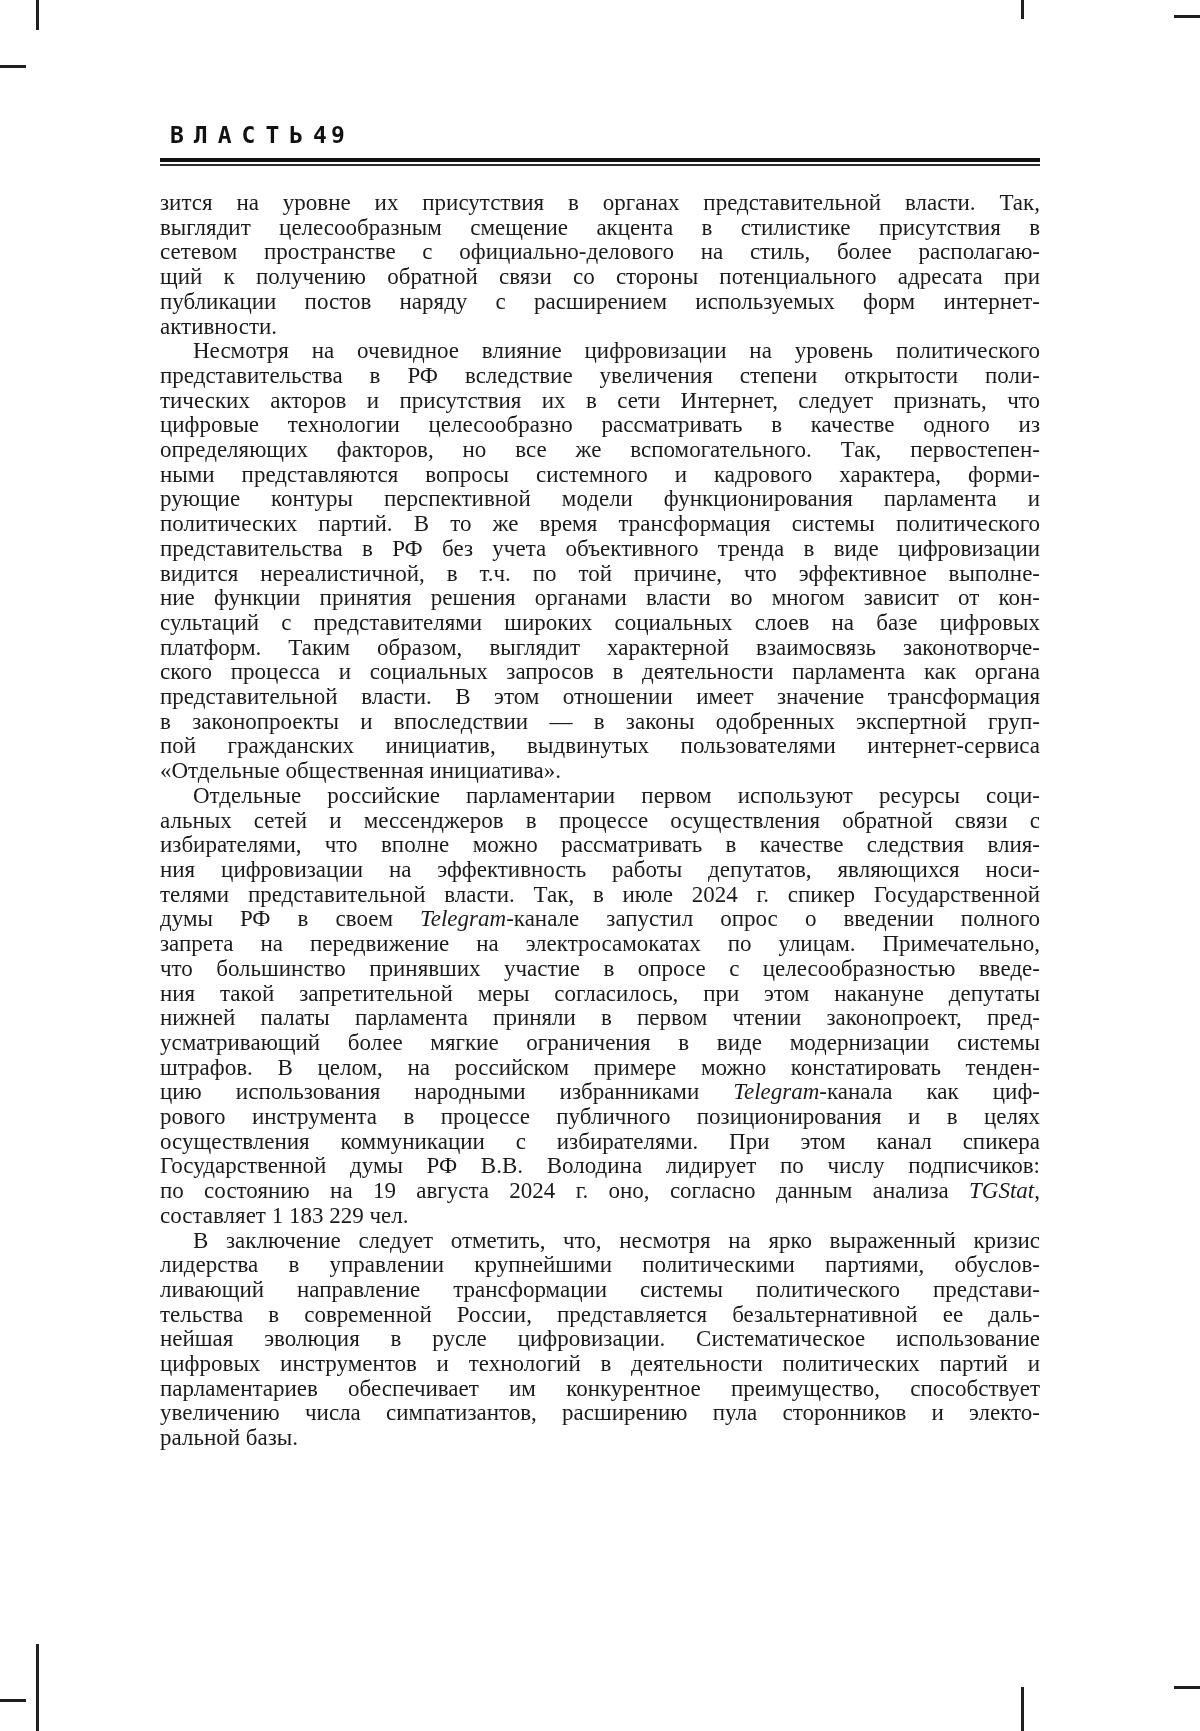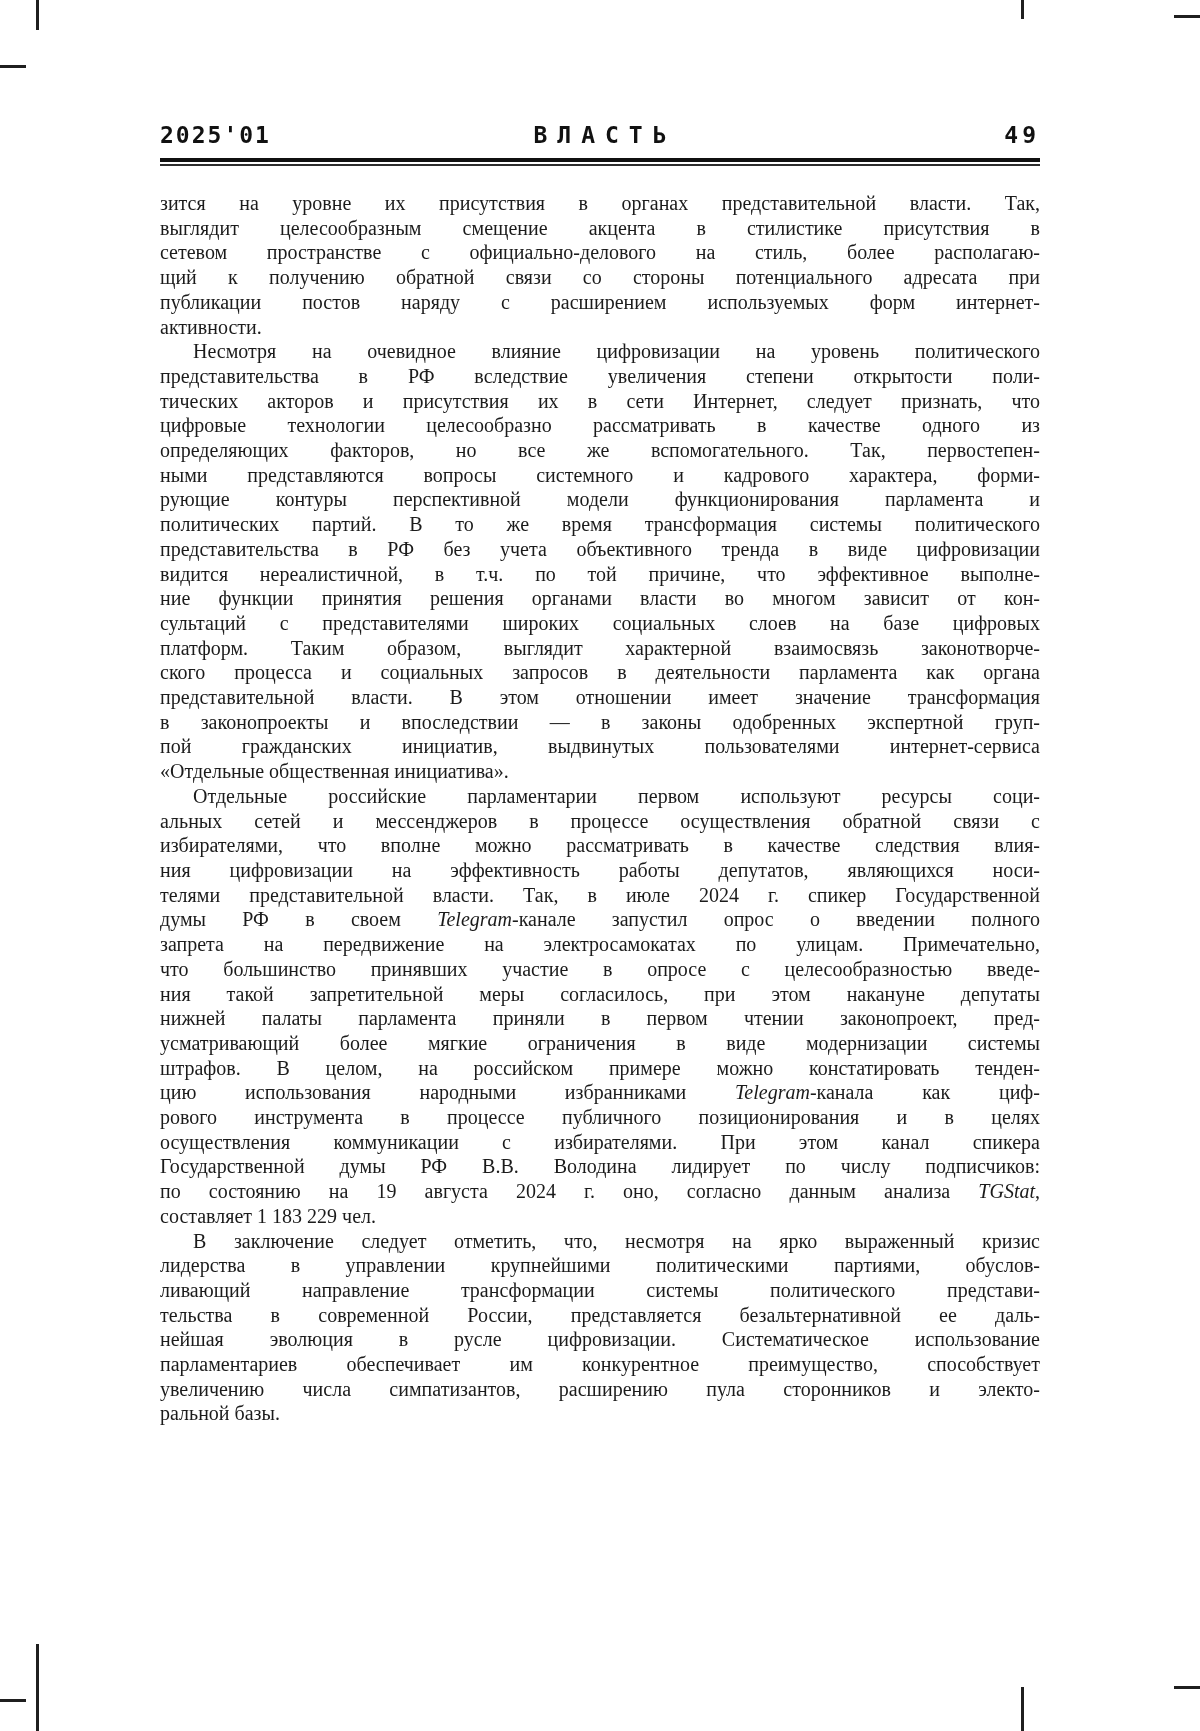--- a/index.html
+++ b/index.html
@@ -23,28 +23,28 @@
   .crop.br-h{right:0;top:1686px;width:26px;height:3px;}
   
   .runhead{
     position:absolute;left:160px;top:118px;width:880px;
     display:flex;align-items:baseline;
     font-family:"DejaVu Sans Mono", monospace;
     font-weight:bold;font-size:23px;line-height:34px;color:#111;
   }
   .runhead .issue{flex:1;text-align:left;letter-spacing:2px;}
   .runhead .journal{flex:0 0 auto;text-align:center;letter-spacing:10px;text-indent:10px;}
-  .runhead .pagenum{flex:1;text-align:right;letter-spacing:4px;}
+  .runhead .pagenum{flex:1;text-align:left;letter-spacing:4px;}
   .head-rule{position:absolute;left:160px;top:158px;width:880px;}
   .head-rule .thick{height:4px;background:#101010;}
   .head-rule .thin{height:2px;background:#2d2d2d;margin-top:2px;}
   
   .body-text{
     position:absolute;left:160px;top:191px;width:880px;
-    font-size:20px;line-height:24.7px;
+    font-size:23px;line-height:24.7px;
     color:#1b1b1b;
   }
   .para{margin:0;}
   .line{
     text-align:justify;
     text-align-last:justify;
     text-justify:inter-word;
     white-space:normal;
   }
   .line.last{text-align-last:left;}
@@ -59,21 +59,20 @@
   <div class="crop tl-v"></div>
   <div class="crop tl-h"></div>
   <div class="crop tr-v"></div>
   <div class="crop tr-h"></div>
   <div class="crop bl-v"></div>
   <div class="crop bl-h"></div>
   <div class="crop br-v"></div>
   <div class="crop br-h"></div>
 
   <div class="runhead">
-    <span class="issue">2025'01</span>
     <span class="journal">ВЛАСТЬ</span>
     <span class="pagenum">49</span>
   </div>
   <div class="head-rule">
     <div class="thick"></div>
     <div class="thin"></div>
   </div>
 
   <div class="body-text">
       <div class="para">
@@ -123,19 +122,20 @@
         <div class="line">Государственной думы РФ В.В. Володина лидирует по числу подписчиков:</div>
         <div class="line">по состоянию на 19 августа 2024 г. оно, согласно данным анализа <i>TGStat</i>,</div>
         <div class="line last">составляет 1 183 229 чел.</div>
       </div>
       <div class="para">
         <div class="line indent">В заключение следует отметить, что, несмотря на ярко выраженный кризис</div>
         <div class="line">лидерства в управлении крупнейшими политическими партиями, обуслов-</div>
         <div class="line">ливающий направление трансформации системы политического представи-</div>
         <div class="line">тельства в современной России, представляется безальтернативной ее даль-</div>
         <div class="line">нейшая эволюция в русле цифровизации. Систематическое использование</div>
+        <div class="line">цифровых инструментов и технологий в деятельности политических партий и</div>
         <div class="line">парламентариев обеспечивает им конкурентное преимущество, способствует</div>
         <div class="line">увеличению числа симпатизантов, расширению пула сторонников и электо-</div>
         <div class="line last">ральной базы.</div>
       </div>
     </div>
 
 </div>
 
 </body></html>

